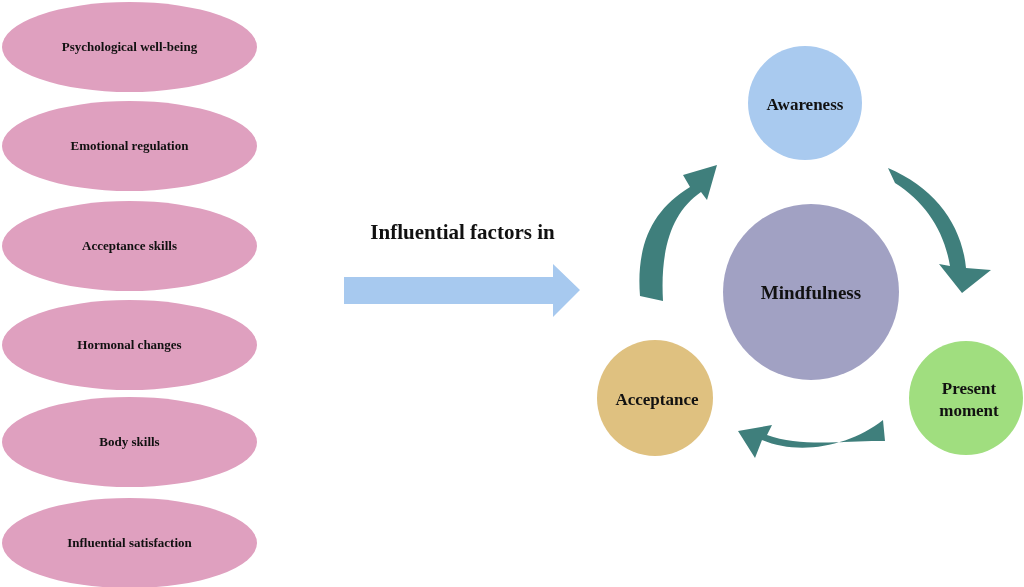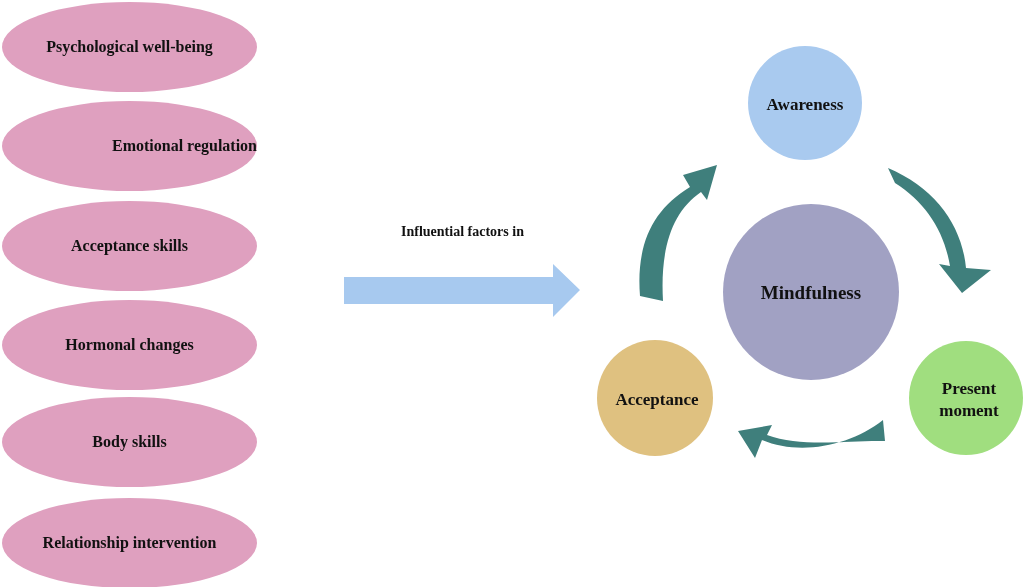--- a/index.html
+++ b/index.html
@@ -2,50 +2,50 @@
 <html><head>
   <meta charset="utf-8">
   <style>
     html, body { margin: 0; padding: 0; background: #ffffff; }
     body { width: 1024px; height: 587px; position: relative; overflow: hidden;
            font-family: "Liberation Serif", serif; }
     .ellipse {
       position: absolute; left: 2px; width: 255px; height: 90px;
       border-radius: 50%; background: #dfa0bf;
       display: flex; align-items: center; justify-content: center;
-      font-weight: bold; font-size: 16px; color: #111;
+      font-weight: bold; font-size: 13px; color: #111;
     }
     .ellipse span { display: block; text-align: center; }
     .flow-label {
       position: absolute; left: 340px; top: 221px; width: 245px;
-      text-align: center; font-weight: bold; font-size: 14px; line-height: 22px; color: #111;
+      text-align: center; font-weight: bold; font-size: 21px; line-height: 22px; color: #111;
     }
     svg.diagram { position: absolute; left: 0; top: 0; }
     .node-text { font-family: "Liberation Serif", serif; font-weight: bold; fill: #111; }
   </style>
 </head>
 <body>
 
 <div class="ellipse" style="top:2px;">
   <span>Psychological well-being</span>
 </div>
-<div class="ellipse" style="top:101px;justify-content:flex-end;">
+<div class="ellipse" style="top:101px;">
   <span>Emotional regulation</span>
 </div>
 <div class="ellipse" style="top:201px;">
   <span>Acceptance skills</span>
 </div>
 <div class="ellipse" style="top:300px;">
   <span>Hormonal changes</span>
 </div>
 <div class="ellipse" style="top:397px;">
   <span>Body skills</span>
 </div>
 <div class="ellipse" style="top:498px;">
-  <span>Relationship intervention</span>
+  <span>Influential satisfaction</span>
 </div>
 
 <div class="flow-label">
   <div>Influential factors in</div>
 </div>
 
 <svg class="diagram" width="1024" height="587" viewBox="0 0 1024 587">
 
   <polygon points="344,277 553,277 553,264 580,290 553,317 553,304 344,304" fill="#a7c9ef"></polygon>
 

